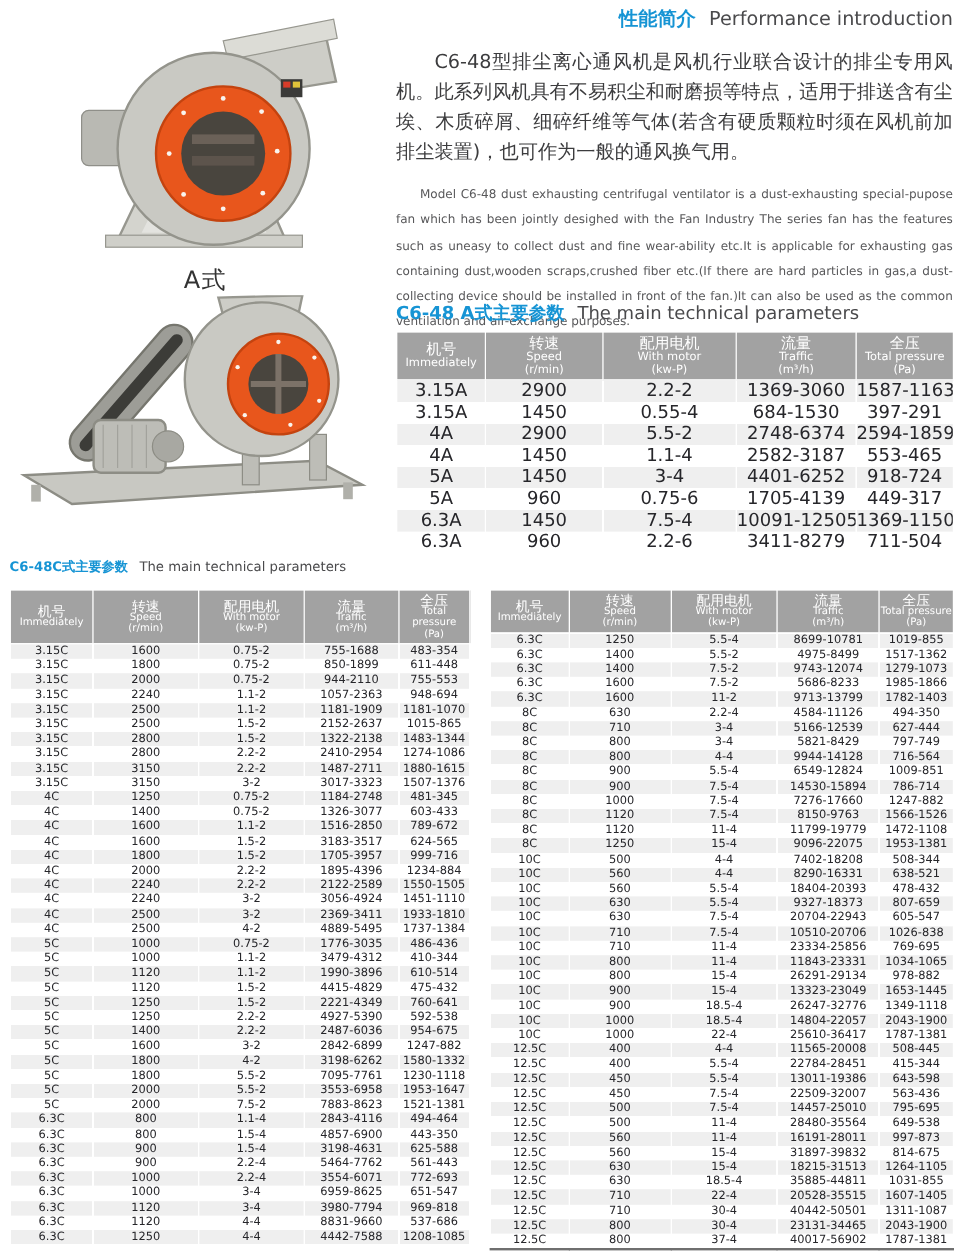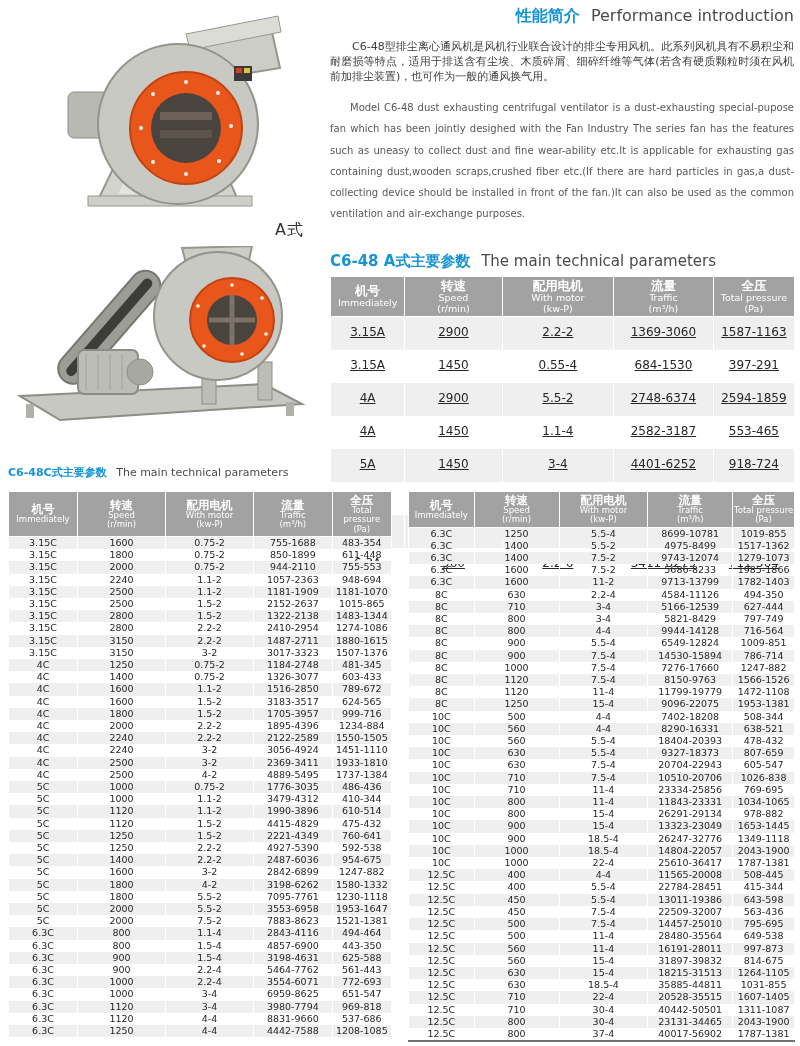--- a/index.html
+++ b/index.html
@@ -8,49 +8,49 @@
     --fan-orange:#e8561c; --fan-gray:#c9c9c3; --fan-line:#94948c;
   }
   *{box-sizing:border-box;margin:0;padding:0;}
   body{margin:0;background:#ffffff;font-family:"DejaVu Sans","Liberation Sans",sans-serif;}
   .page{position:relative;width:800px;height:1046px;background:#ffffff;overflow:hidden;}
 
   
   .fan-box{position:absolute;text-align:center;}
   .fan-a{left:38px;top:12px;width:266px;}
   .fan-c{left:6px;top:246px;width:312px;}
-  .fan-label{font-size:16px;color:#333;margin-top:4px;letter-spacing:1px;text-align:right;}
+  .fan-label{font-size:20px;color:#333;margin-top:4px;letter-spacing:1px;}
 
   
   .intro{position:absolute;left:330px;top:6px;width:464px;}
   .sec-title .zh{color:var(--accent);font-weight:bold;}
   .sec-title .en{color:#4a4a4c;margin-left:6px;}
   .intro-title{font-size:16px;text-align:right;}
-  .para-zh{margin-top:12px;font-size:11px;line-height:15px;color:var(--text-dark);
+  .para-zh{margin-top:12px;font-size:16px;line-height:25px;color:var(--text-dark);
            text-align:justify;text-indent:2em;}
   .para-en{margin-top:13px;font-size:10px;line-height:21.3px;color:var(--text-gray);
            text-align:justify;text-indent:2em;}
 
   
   .a-title{position:absolute;left:330px;top:252px;font-size:15px;}
   .c-title{position:absolute;left:8px;top:465px;font-size:11px;}
 
   
   table.ptable{border-collapse:collapse;table-layout:fixed;}
   .ptable th{background:var(--header-bg);color:var(--header-text);border:1px solid #fff;
              text-align:center;vertical-align:middle;font-weight:normal;padding:2px 0;}
   .ptable td{text-align:center;color:#26262a;border-left:1px solid #fff;border-right:1px solid #fff;
              overflow:hidden;white-space:nowrap;}
   .ptable tbody tr:nth-child(odd) td{background:var(--row-alt);}
-  .h-zh{font-weight:bold;}
+  .h-zh{font-weight:normal;}
 
   .a-table{position:absolute;left:330px;top:276px;width:465px;}
   .a-table .h-zh{font-size:12.5px;line-height:14px;}
   .a-table .h-en{font-size:9.5px;line-height:10.5px;}
-  .a-table td{height:33px;font-size:12px;line-height:17.6px;text-decoration:underline;}
+  .a-table td{height:18px;font-size:15px;line-height:17.6px;}
 
   .c-table .h-zh{font-size:11.5px;line-height:12px;}
   .c-table .h-en{font-size:8.5px;line-height:9.3px;}
   .c-table td{height:12.2px;font-size:9.5px;line-height:12.2px;}
   .c-left{position:absolute;left:8px;top:491px;width:384px;}
   .c-right{position:absolute;left:408px;top:491px;width:387px;border-bottom:2px solid #6f6f6f;}
 </style>
 </head>
 <body>
 

